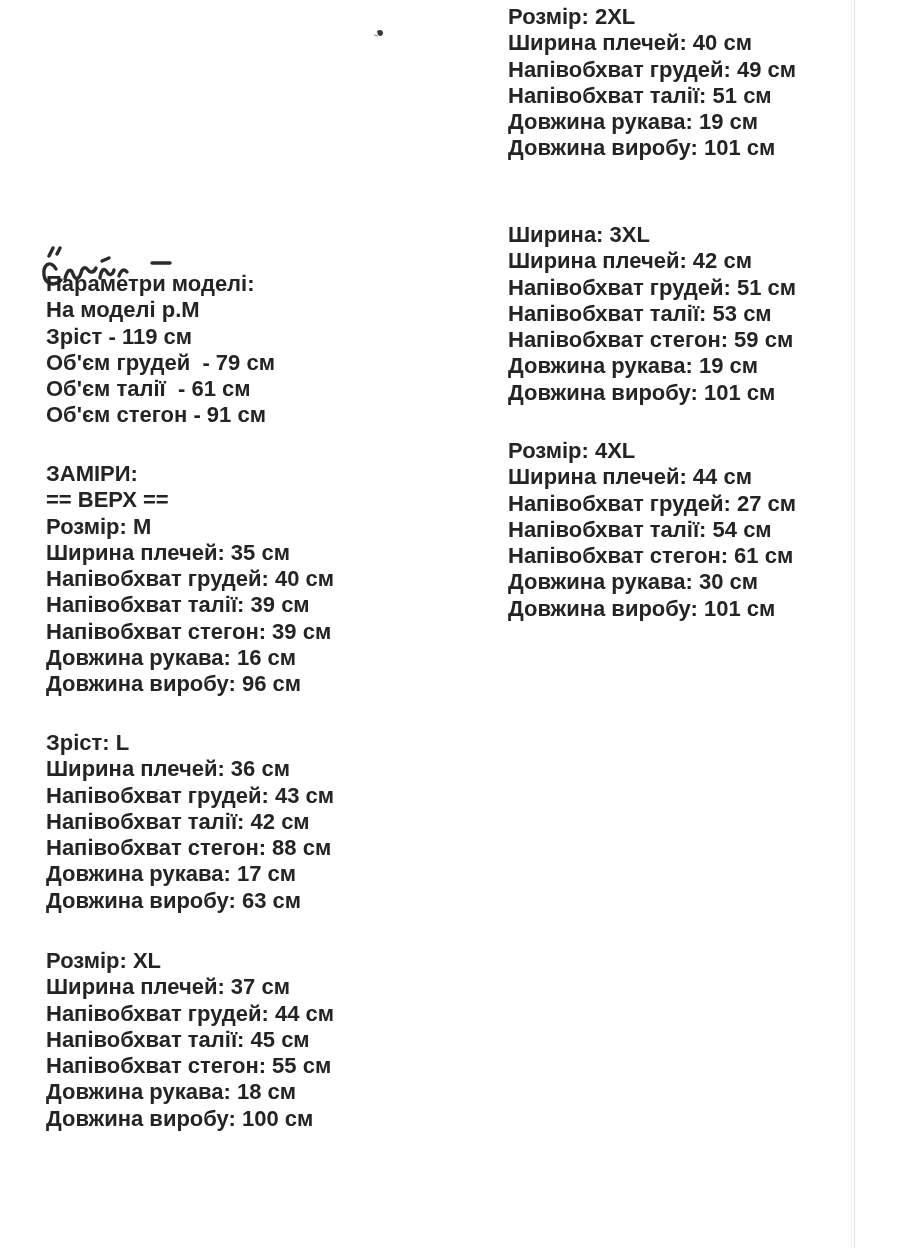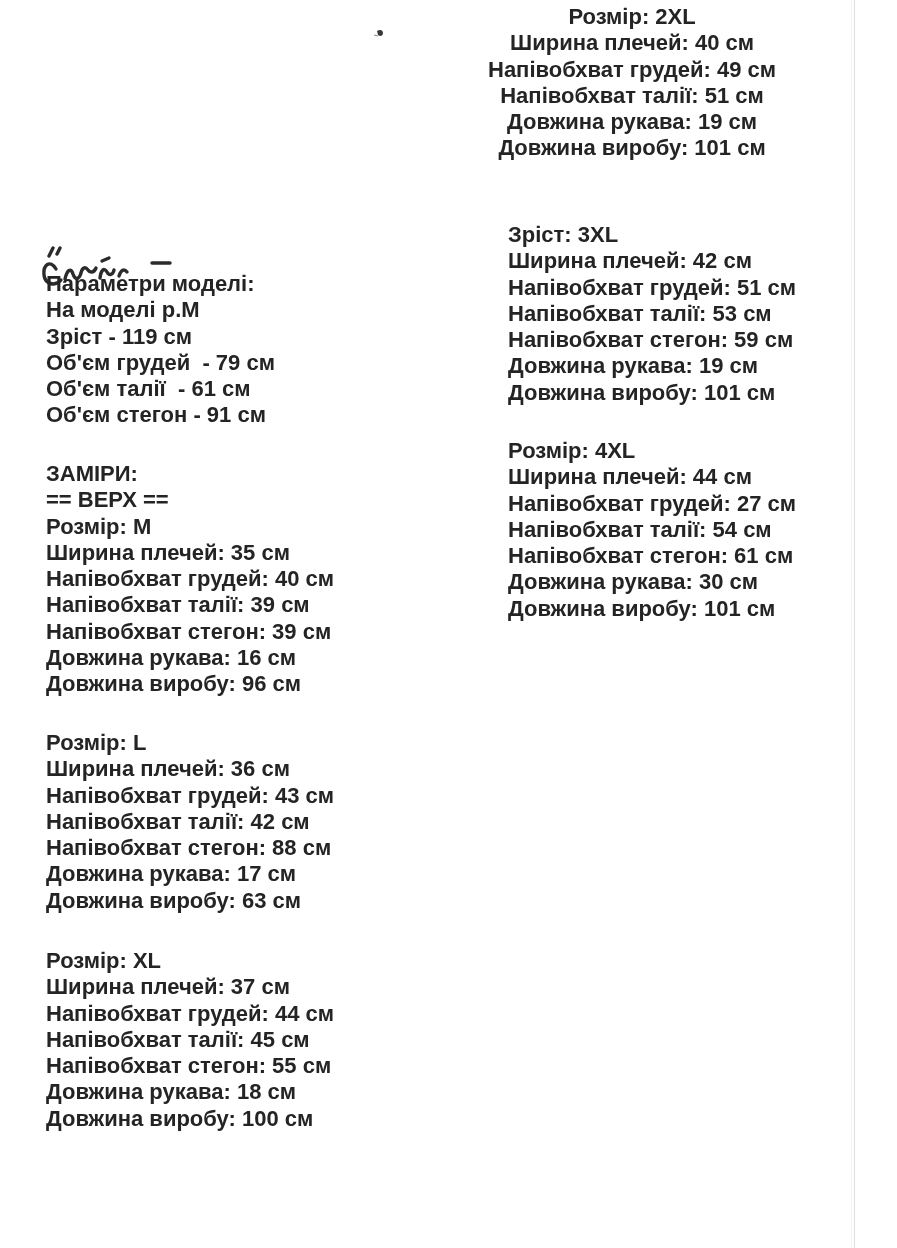--- a/index.html
+++ b/index.html
@@ -80,50 +80,50 @@
     <div class="line">Розмір: M</div>
     <div class="line">Ширина плечей: 35 см</div>
     <div class="line">Напівобхват грудей: 40 см</div>
     <div class="line">Напівобхват талії: 39 см</div>
     <div class="line">Напівобхват стегон: 39 см</div>
     <div class="line">Довжина рукава: 16 см</div>
     <div class="line">Довжина виробу: 96 см</div>
   </div>
 
   <div class="block" style="left:46px; top:730px;">
-    <div class="line">Розмір: L</div>
+    <div class="line">Зріст: L</div>
     <div class="line">Ширина плечей: 36 см</div>
     <div class="line">Напівобхват грудей: 43 см</div>
     <div class="line">Напівобхват талії: 42 см</div>
     <div class="line">Напівобхват стегон: 88 см</div>
     <div class="line">Довжина рукава: 17 см</div>
     <div class="line">Довжина виробу: 63 см</div>
   </div>
 
   <div class="block" style="left:46px; top:948px;">
     <div class="line">Розмір: XL</div>
     <div class="line">Ширина плечей: 37 см</div>
     <div class="line">Напівобхват грудей: 44 см</div>
     <div class="line">Напівобхват талії: 45 см</div>
     <div class="line">Напівобхват стегон: 55 см</div>
     <div class="line">Довжина рукава: 18 см</div>
     <div class="line">Довжина виробу: 100 см</div>
   </div>
 
-  <div class="block" style="left:488px; top:4px;text-align:center;">
+  <div class="block" style="left:508px; top:4px;">
     <div class="line">Розмір: 2XL</div>
     <div class="line">Ширина плечей: 40 см</div>
     <div class="line">Напівобхват грудей: 49 см</div>
     <div class="line">Напівобхват талії: 51 см</div>
     <div class="line">Довжина рукава: 19 см</div>
     <div class="line">Довжина виробу: 101 см</div>
   </div>
 
   <div class="block" style="left:508px; top:222px;">
-    <div class="line">Зріст: 3XL</div>
+    <div class="line">Ширина: 3XL</div>
     <div class="line">Ширина плечей: 42 см</div>
     <div class="line">Напівобхват грудей: 51 см</div>
     <div class="line">Напівобхват талії: 53 см</div>
     <div class="line">Напівобхват стегон: 59 см</div>
     <div class="line">Довжина рукава: 19 см</div>
     <div class="line">Довжина виробу: 101 см</div>
   </div>
 
   <div class="block" style="left:508px; top:438px;">
     <div class="line">Розмір: 4XL</div>

